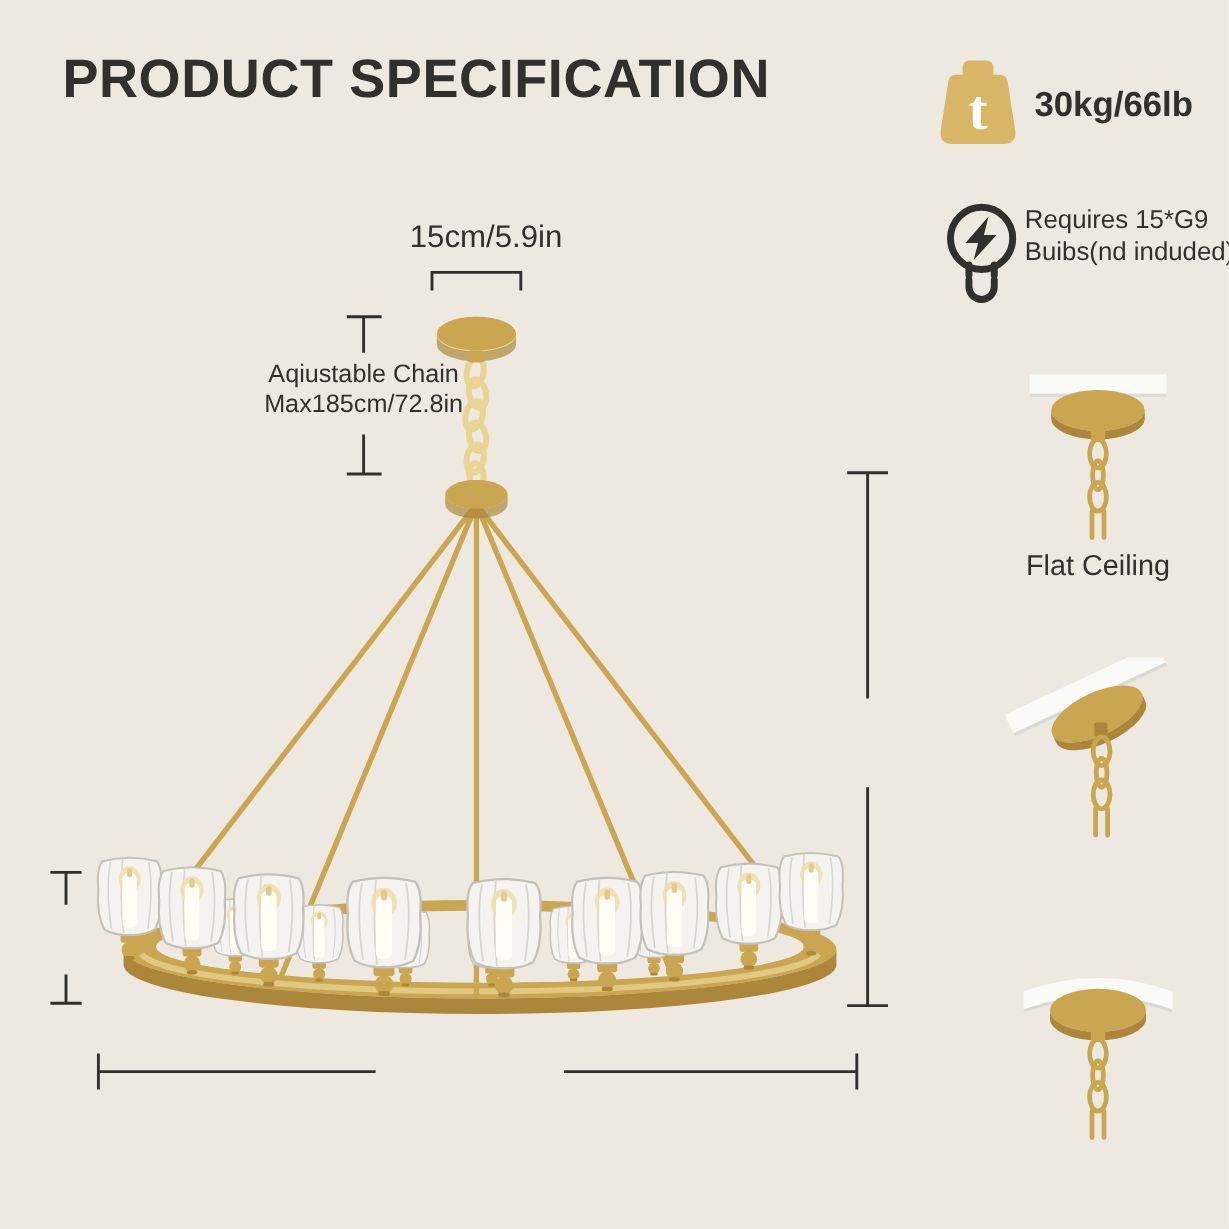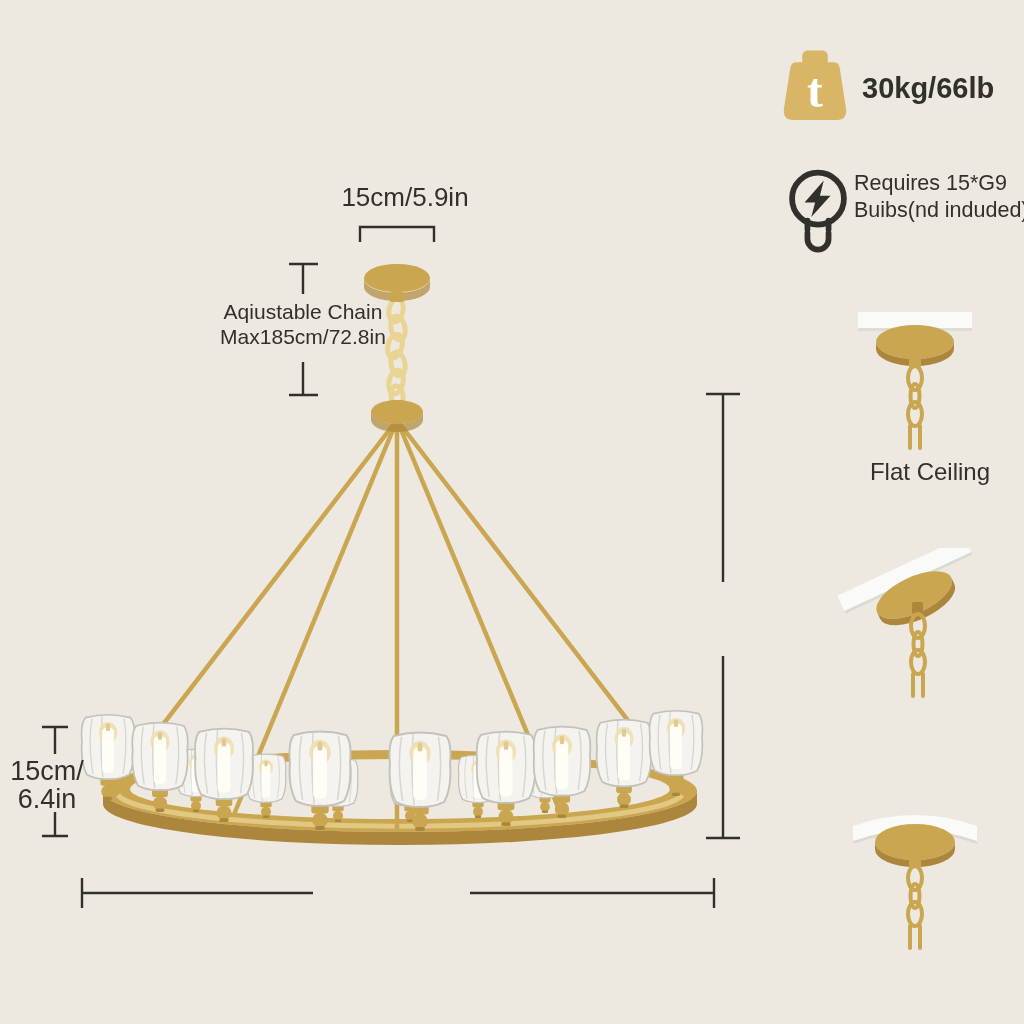--- a/index.html
+++ b/index.html
@@ -20,31 +20,32 @@
   }
   .dim{color:var(--ink);}
   .dim.center{text-align:center;}
   .dim-canopy{left:330px;top:182px;width:150px;font-size:26px;}
   .dim-chain{left:197px;top:299px;width:212px;font-size:21px;line-height:25px;}
   .dim-height{left:663px;top:592px;width:120px;font-size:27px;line-height:30px;}
   .dim-shade{left:0px;top:757px;width:94px;font-size:27px;line-height:28px;}
   .dim-diameter{left:315px;top:877px;width:150px;font-size:28px;}
   .spec-weight-label{left:862px;top:72px;font-size:29px;white-space:nowrap;font-weight:bold;}
   .spec-bulb-text{left:854px;top:170px;font-size:21.5px;line-height:27px;white-space:nowrap;}
-  .mount-label{font-size:24px;text-align:right;white-space:nowrap;}
+  .mount-label{font-size:24px;text-align:center;white-space:nowrap;}
   .mount-label.flat{left:840px;top:458px;width:150px;}
   .mount-label.sloped{left:830px;top:712px;width:170px;}
   .mount-label.vaulted{left:830px;top:960px;width:170px;}
   svg{display:block;}
 </style>
 </head>
 <body>
 
 <div class="stage">
 
+  <div class="abs page-title">PRODUCT SPECIFICATION</div>
 
   <svg class="abs" style="left:783px;top:50px;" width="64" height="74" viewBox="0 0 70 80">
     <rect x="21" y="0" width="28" height="18" rx="6" style="fill:var(--weight_gold)"></rect>
     <path d="M15,13 L55,13 Q61,13 62,19 L69,64 Q70,76 59,76 L11,76 Q0,76 1,64 L8,19 Q9,13 15,13 Z" style="fill:var(--weight_gold)"></path>
     <text x="35" y="62" font-size="52" font-weight="700" text-anchor="middle" fill="#FFFFFF" font-family="Liberation Serif, serif">t</text>
   </svg>
   <div class="abs spec-weight-label">30kg/66lb</div>
 
   <svg class="abs" style="left:784px;top:166px;" width="68" height="96" viewBox="0 0 70 100">
     <circle cx="35" cy="34" r="27" style="fill:none;stroke:var(--ink);stroke-width:6"></circle>
@@ -168,18 +169,14 @@
       <path d="M42,727 L68,727 M55,727 L55,754 M55,812 L55,836 M42,836 L68,836"></path>
       <path d="M82,878 L82,908 M82,893 L313,893 M470,893 L714,893 M714,878 L714,908"></path>
     </g>
   </svg>
 
   <div class="abs dim center dim-canopy">15cm/5.9in</div>
   <div class="abs dim center dim-chain">
     <div>Aqiustable Chain</div>
     <div>Max185cm/72.8in</div>
   </div>
-  <div class="abs dim center dim-shade">
-    <div>15cm/</div>
-    <div>6.4in</div>
-  </div>
 
 </div>
 
 </body></html>

